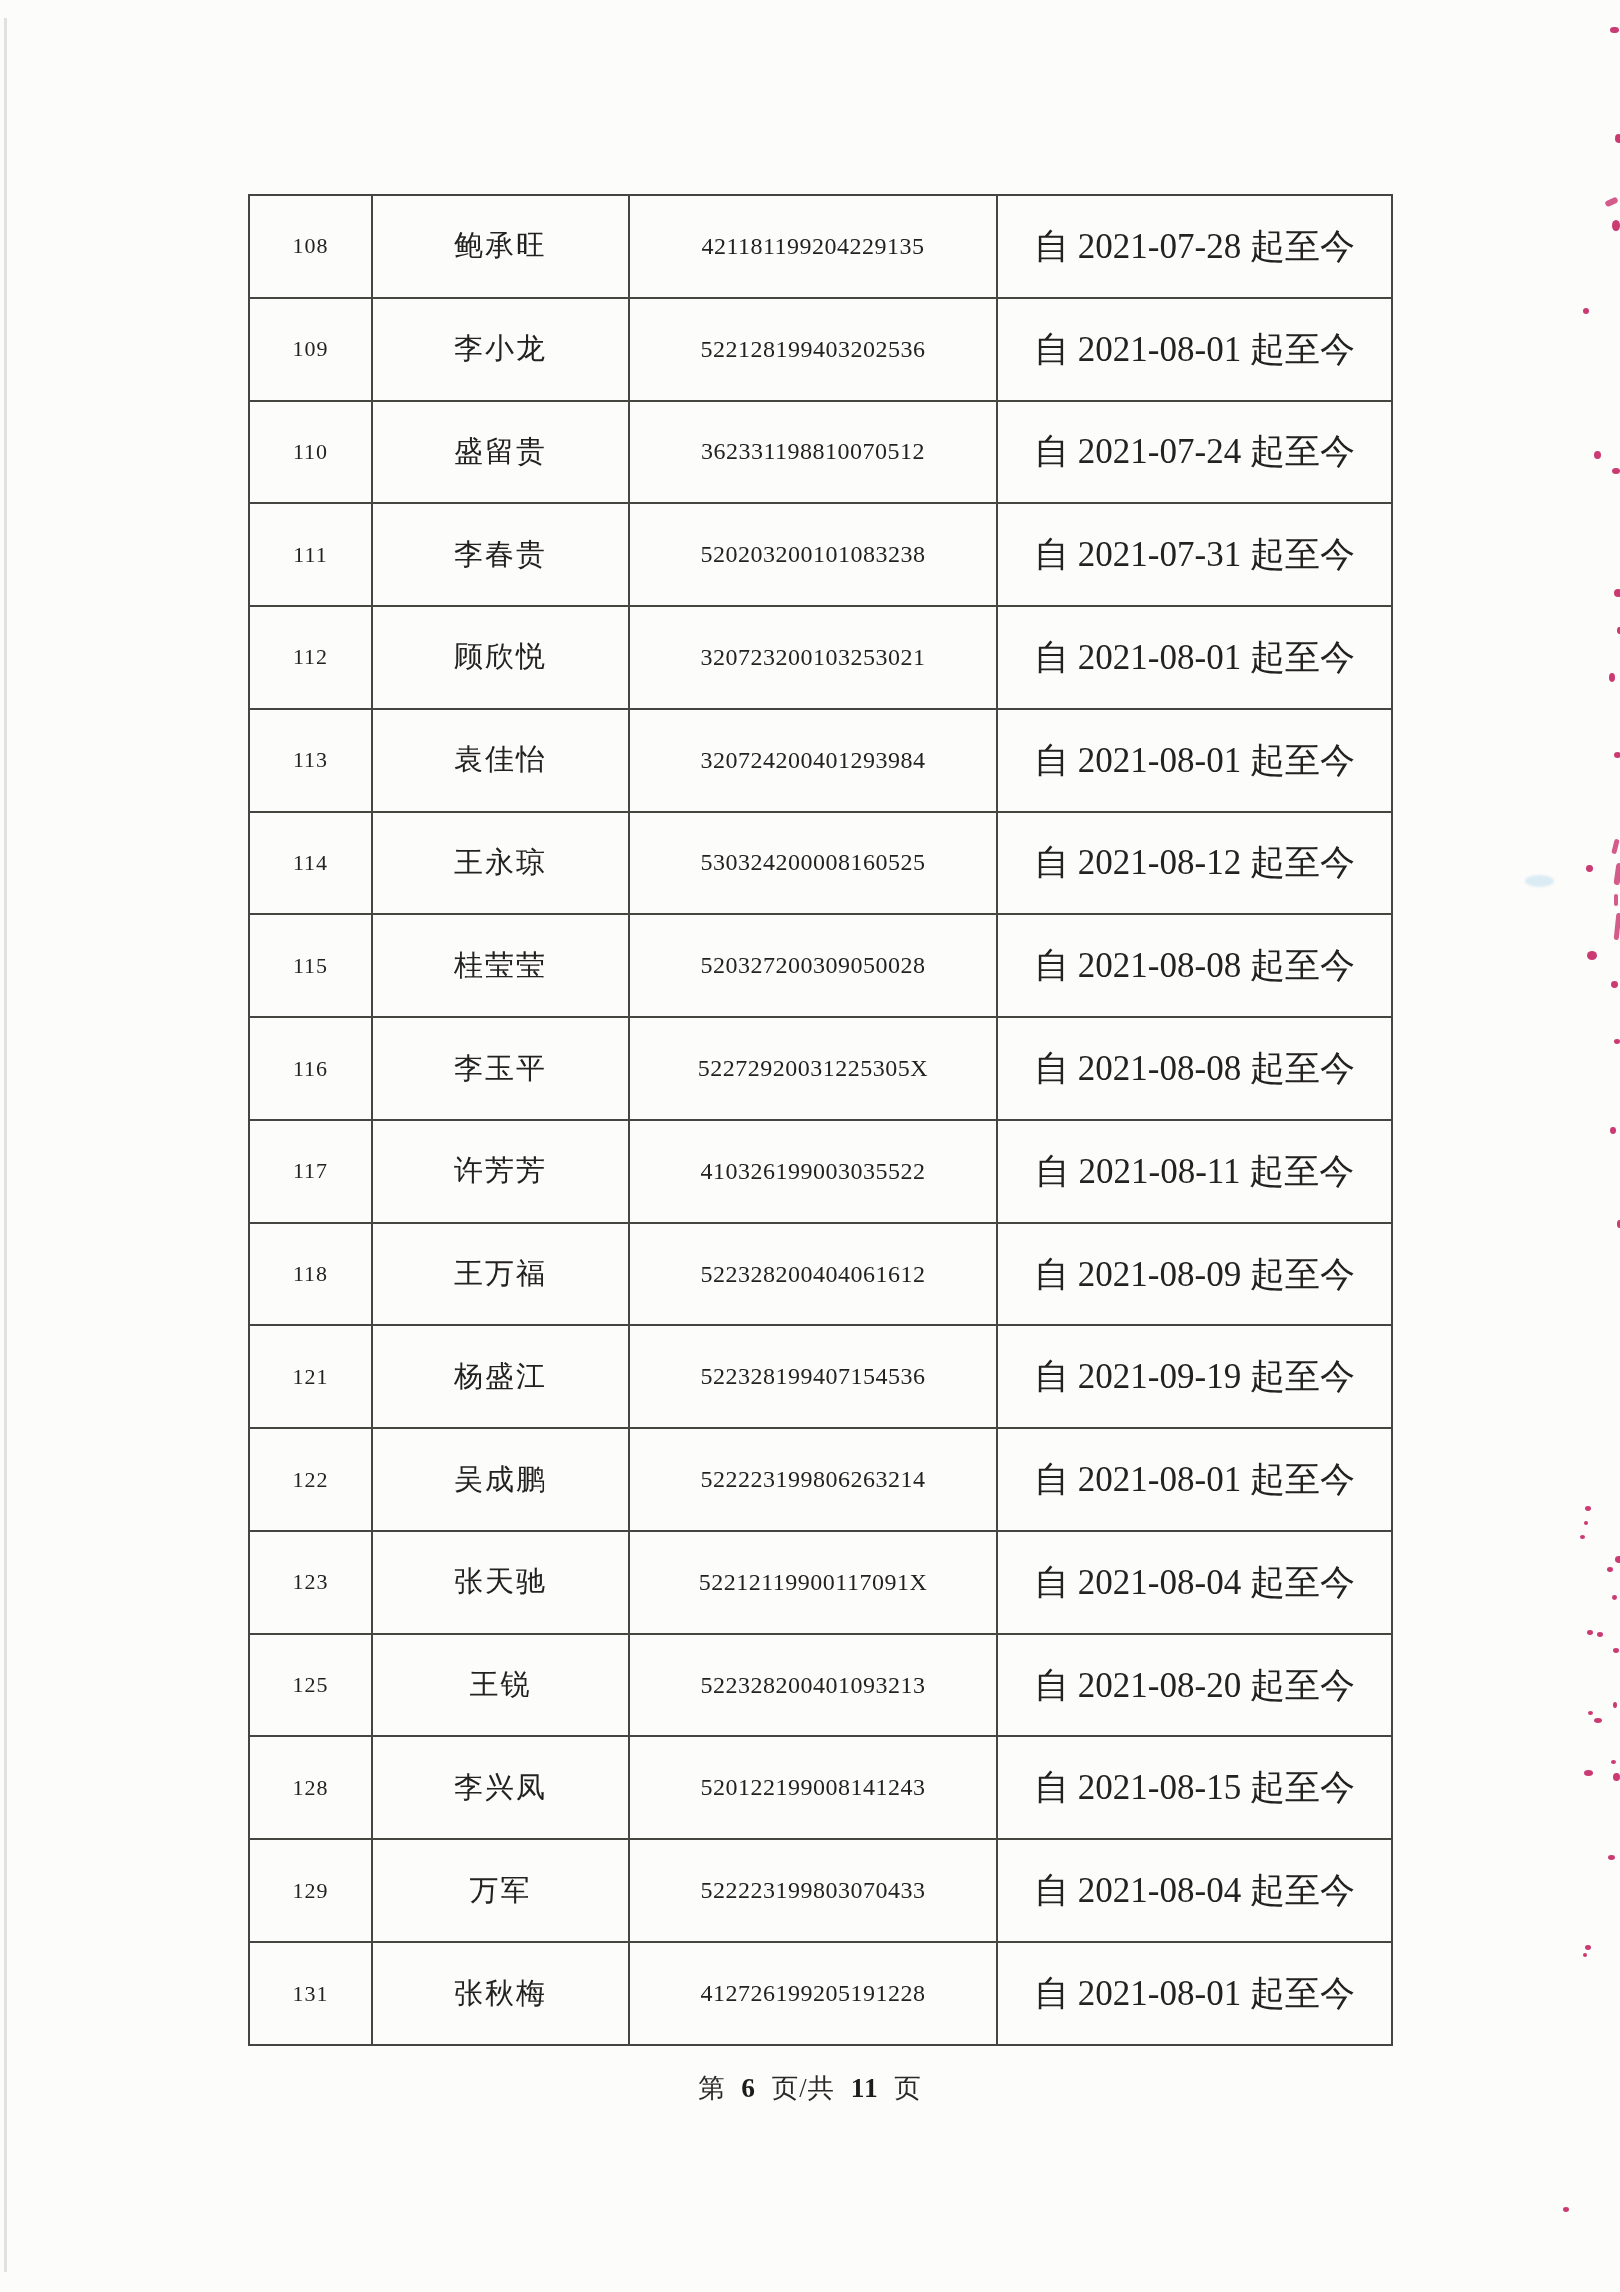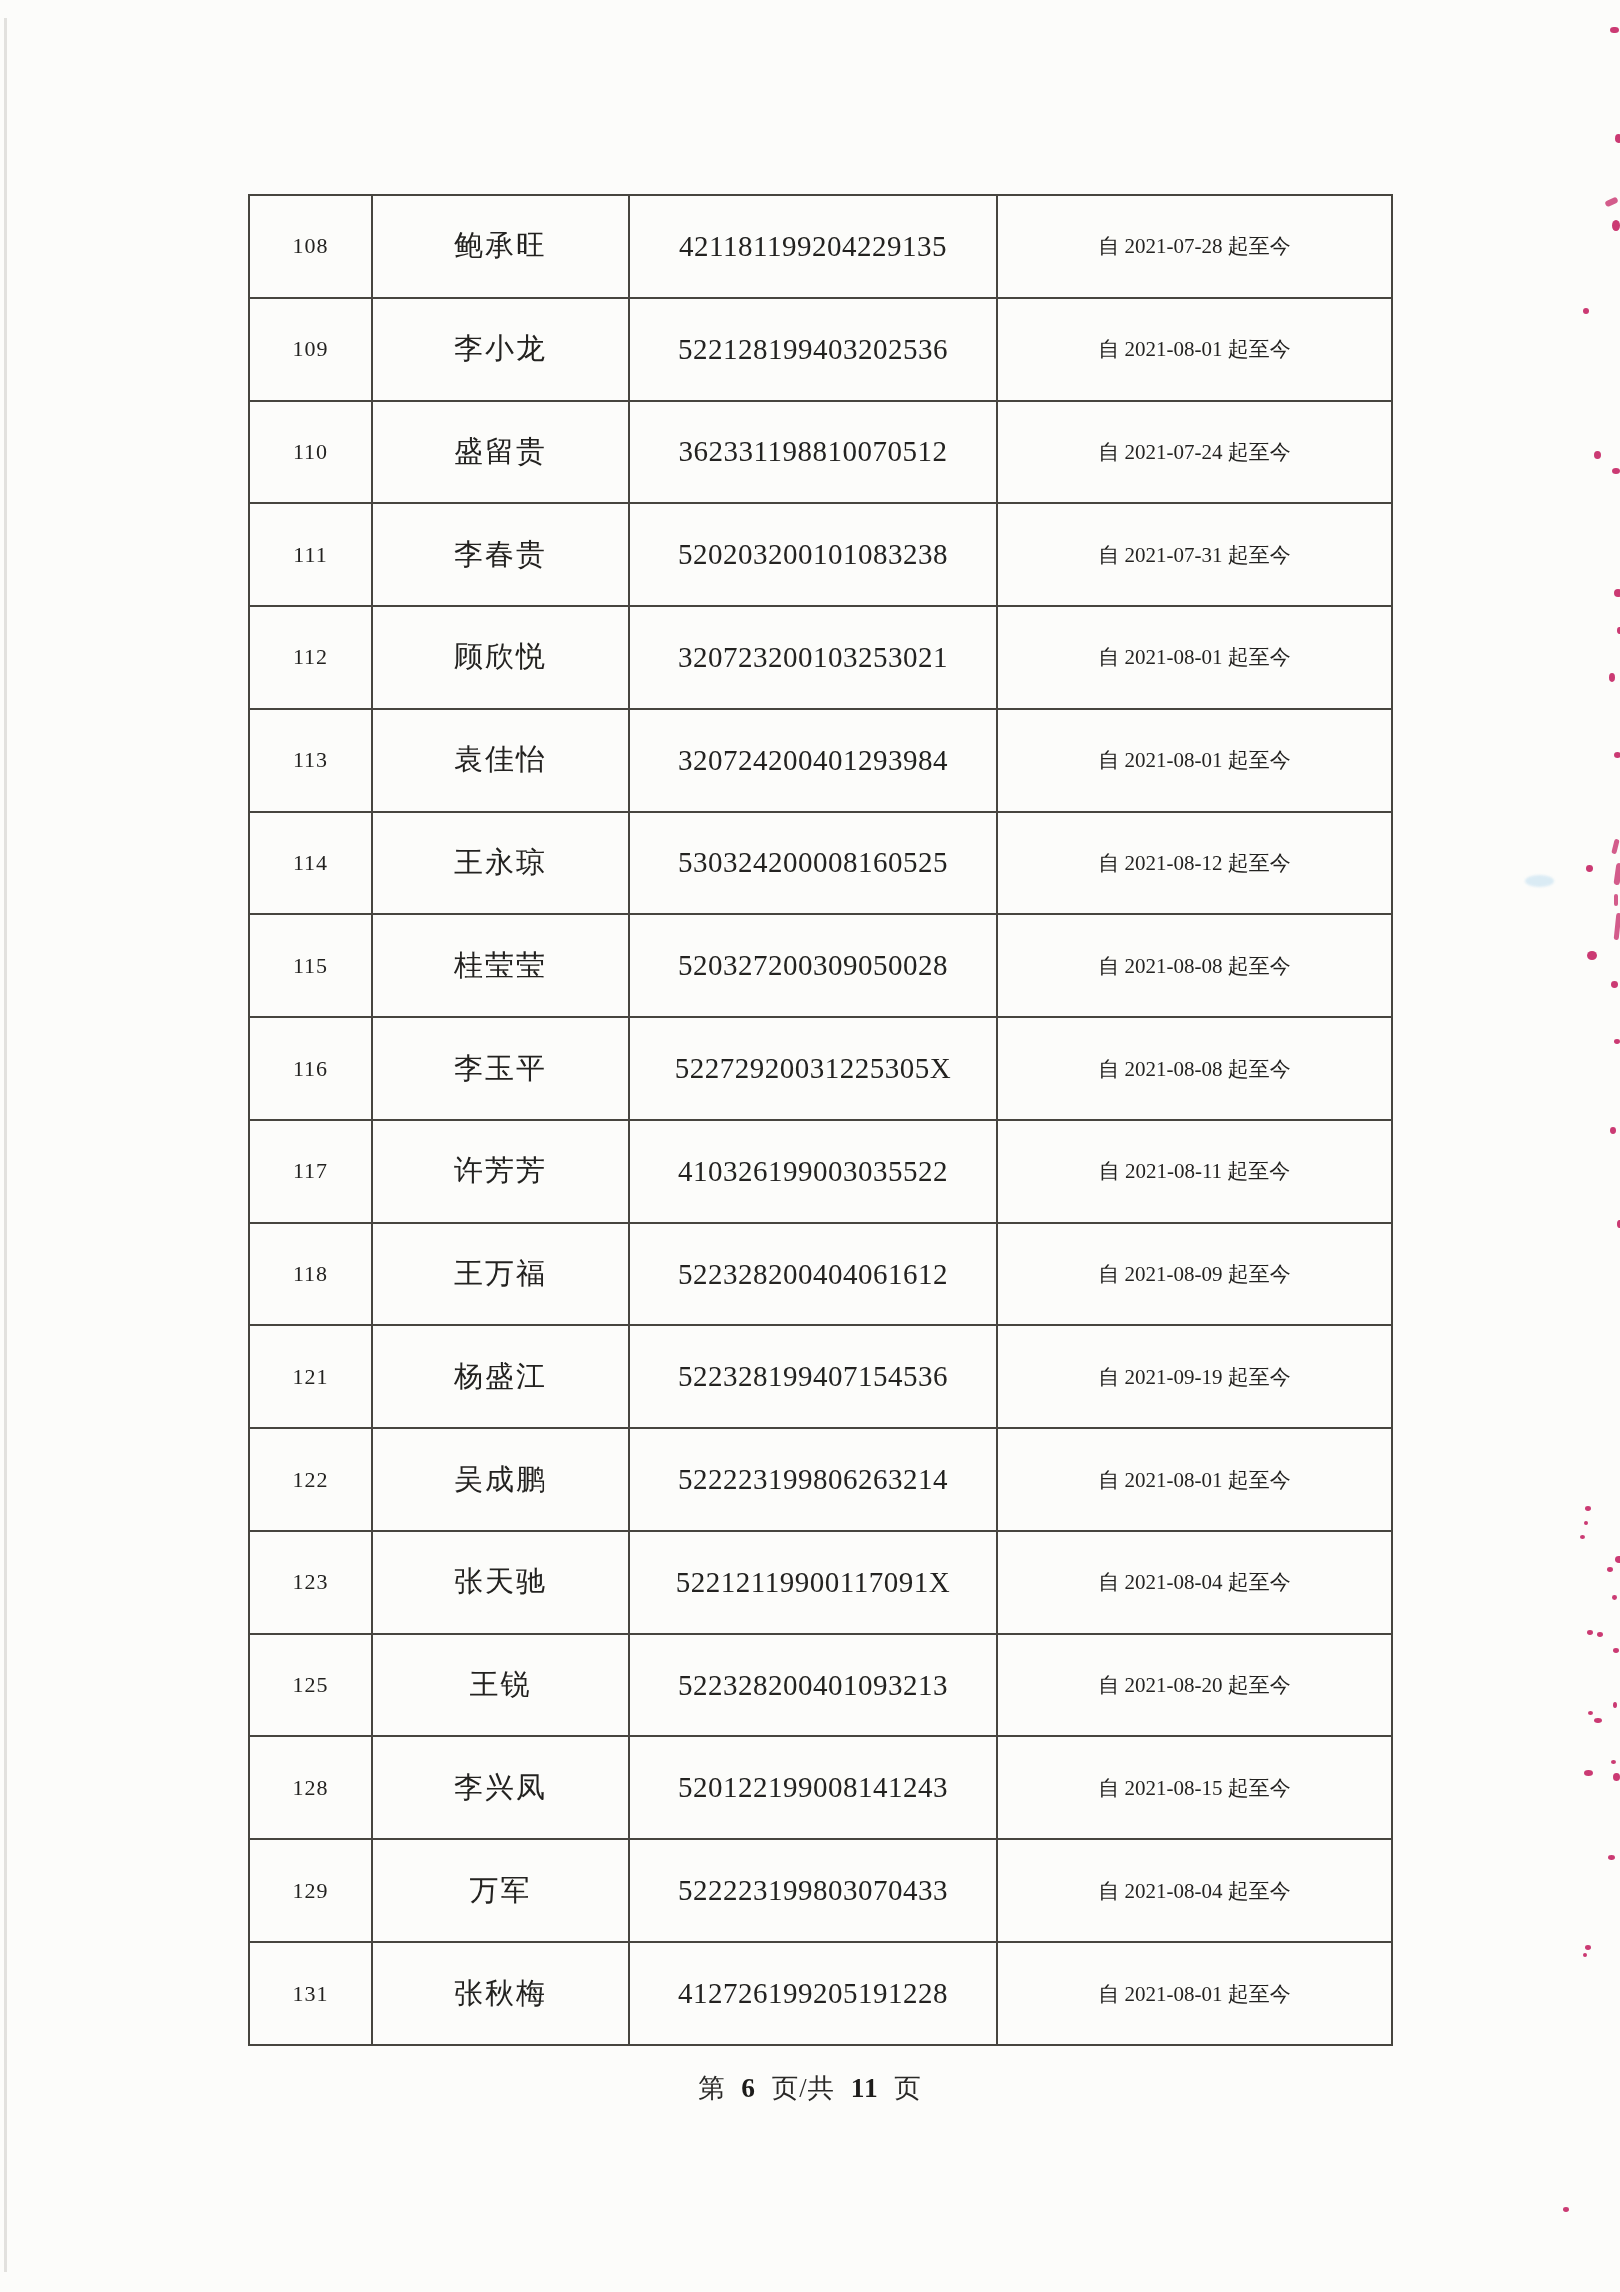--- a/index.html
+++ b/index.html
@@ -34,22 +34,22 @@
   table.roster col.c-date { width:395px; }
   table.roster tr { height:77px; }
   table.roster td {
     border:2px solid #47453f;
     text-align:center; vertical-align:middle;
     color:#232220;
     padding:0;
   }
   td.no-cell   { font-size:22px; letter-spacing:1px; }
   td.name-cell { font-size:29px; letter-spacing:2px; }
-  td.id-cell   { font-size:29px; letter-spacing:0.5px; }
-  td.date-cell { font-size:21px; }
+  td.id-cell   { font-size:24px; letter-spacing:0.5px; }
+  td.date-cell { font-size:35px; }
   .footer {
     position:absolute; left:0; top:2070px;
     width:1620px; text-align:center;
     font-size:26.5px; color:#2a2927; letter-spacing:1px;
   }
   .footer .gap { margin:0 6.9px; }
   .footer .num { font-weight:bold; margin:0 8.8px; font-size:27.4px; color:#1d1c1a; }
   
   .speck {
     position:absolute;

